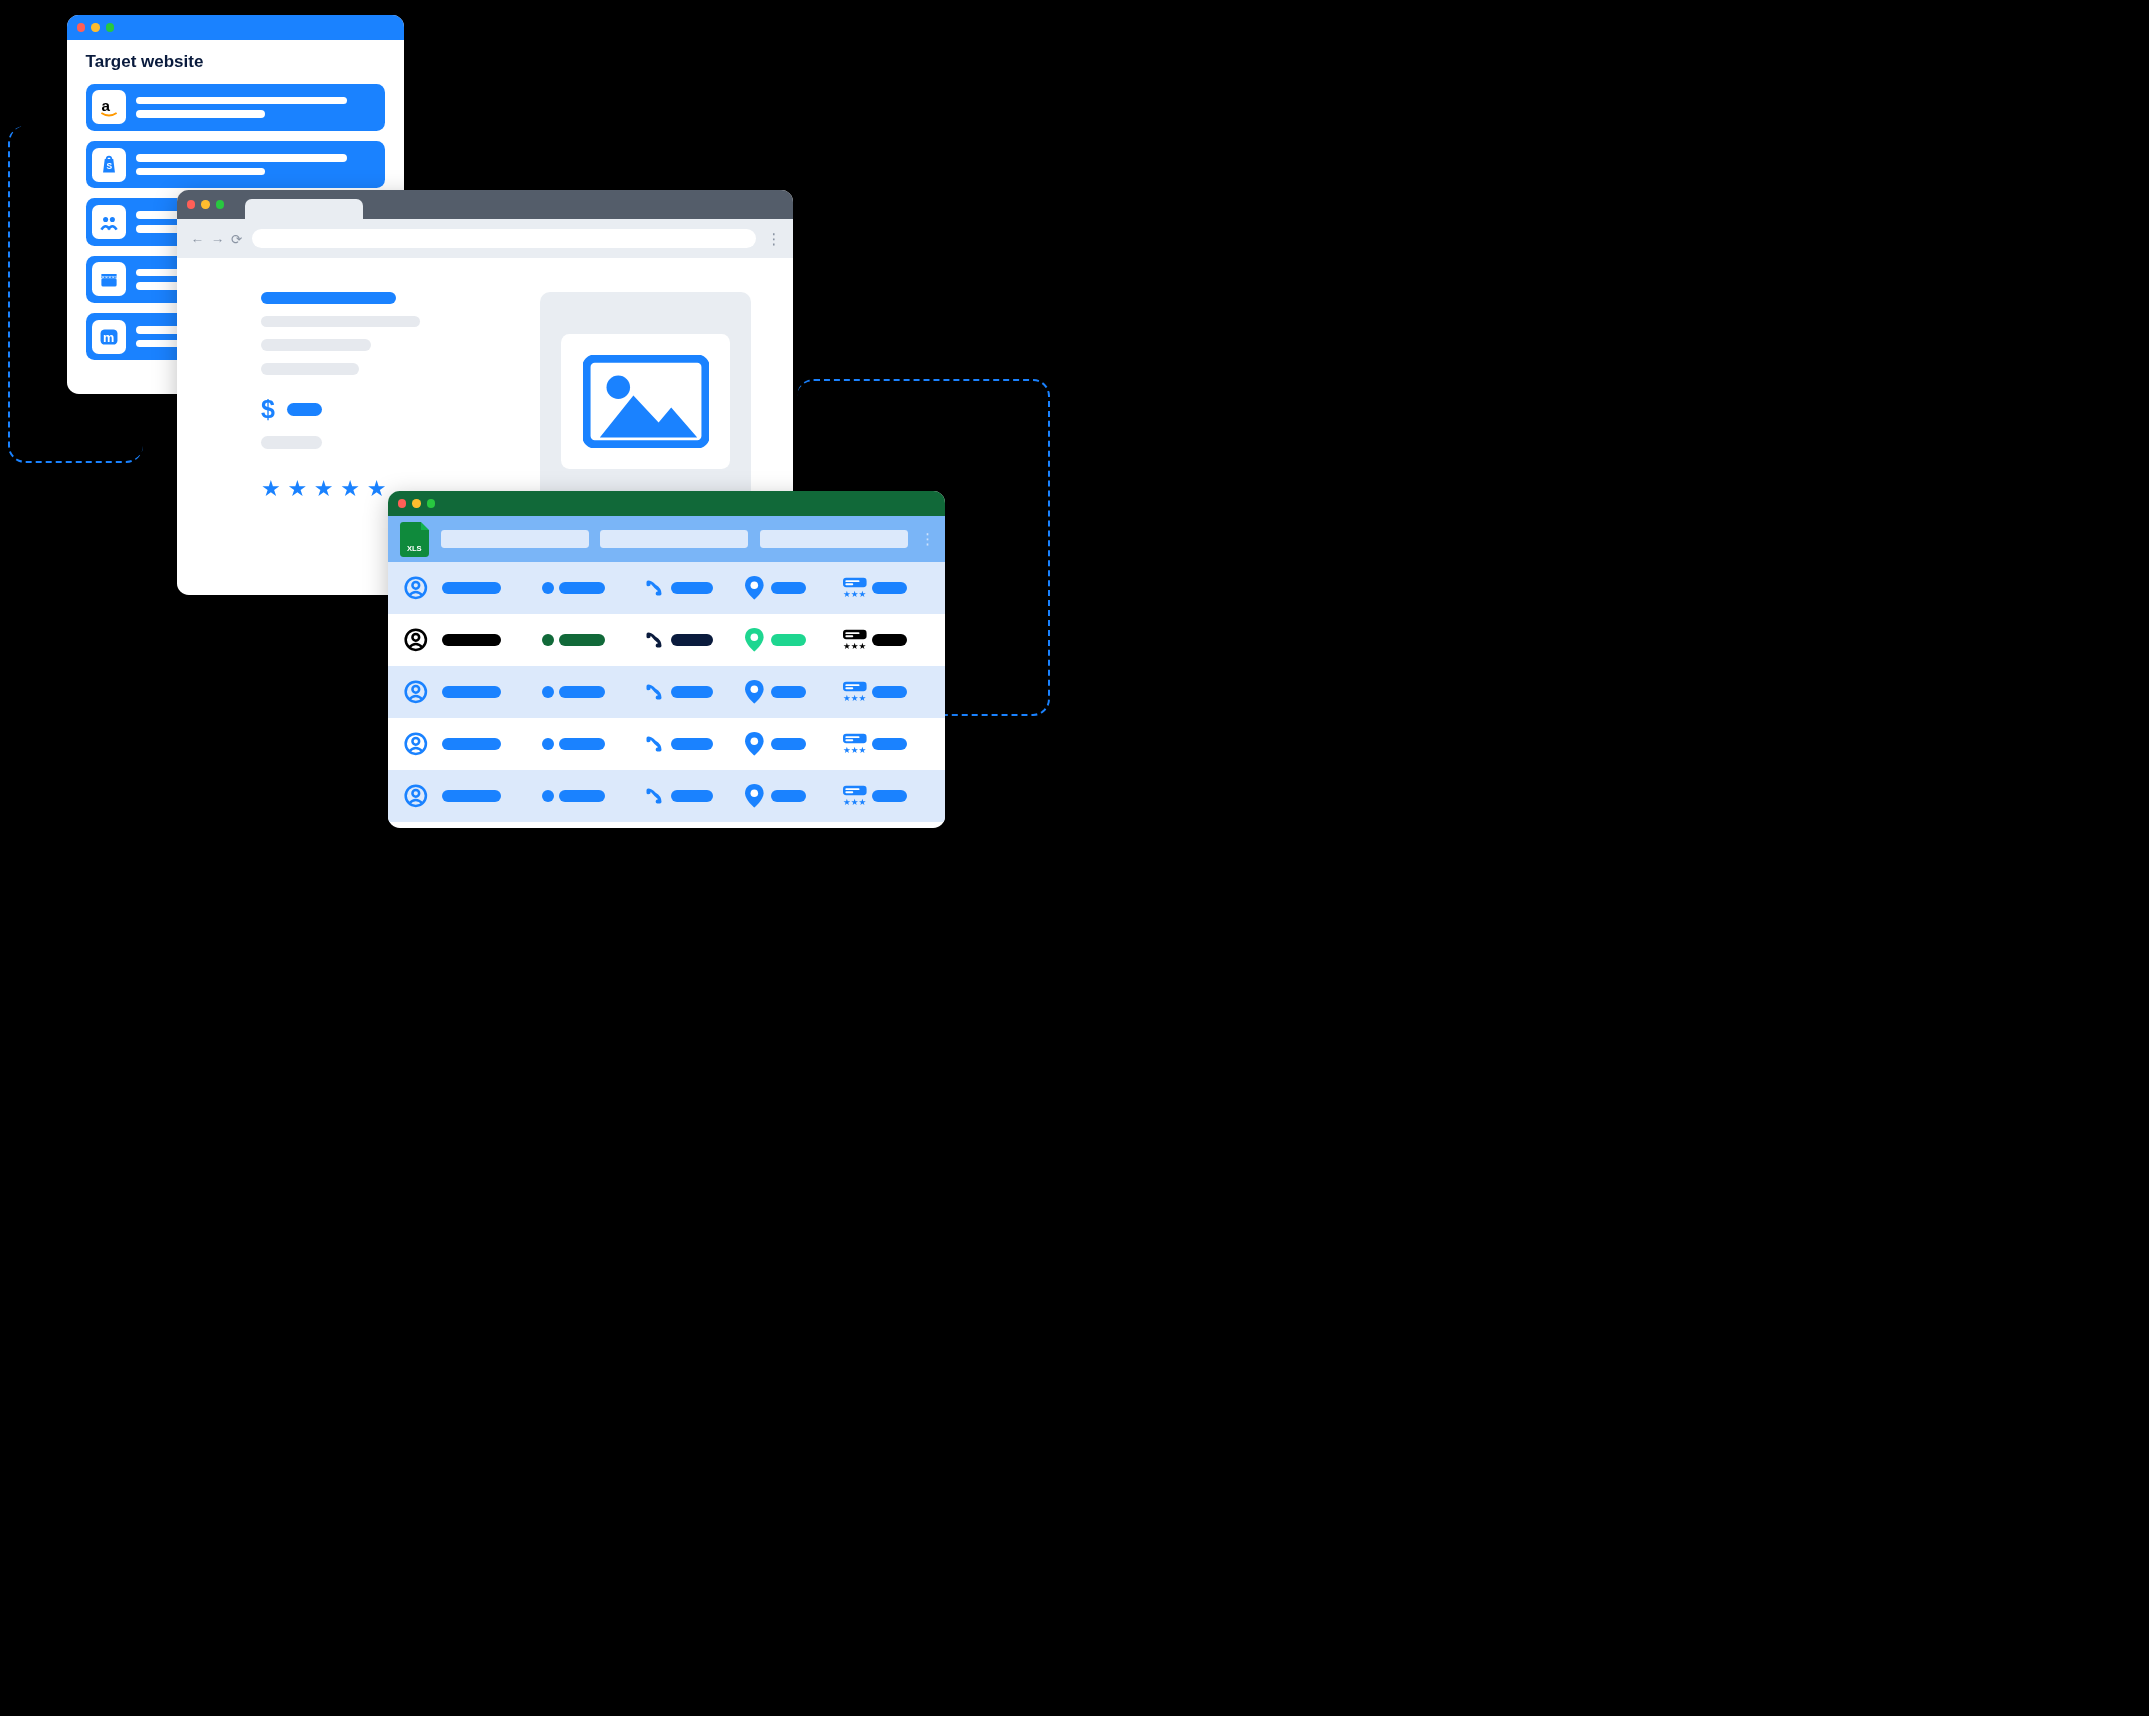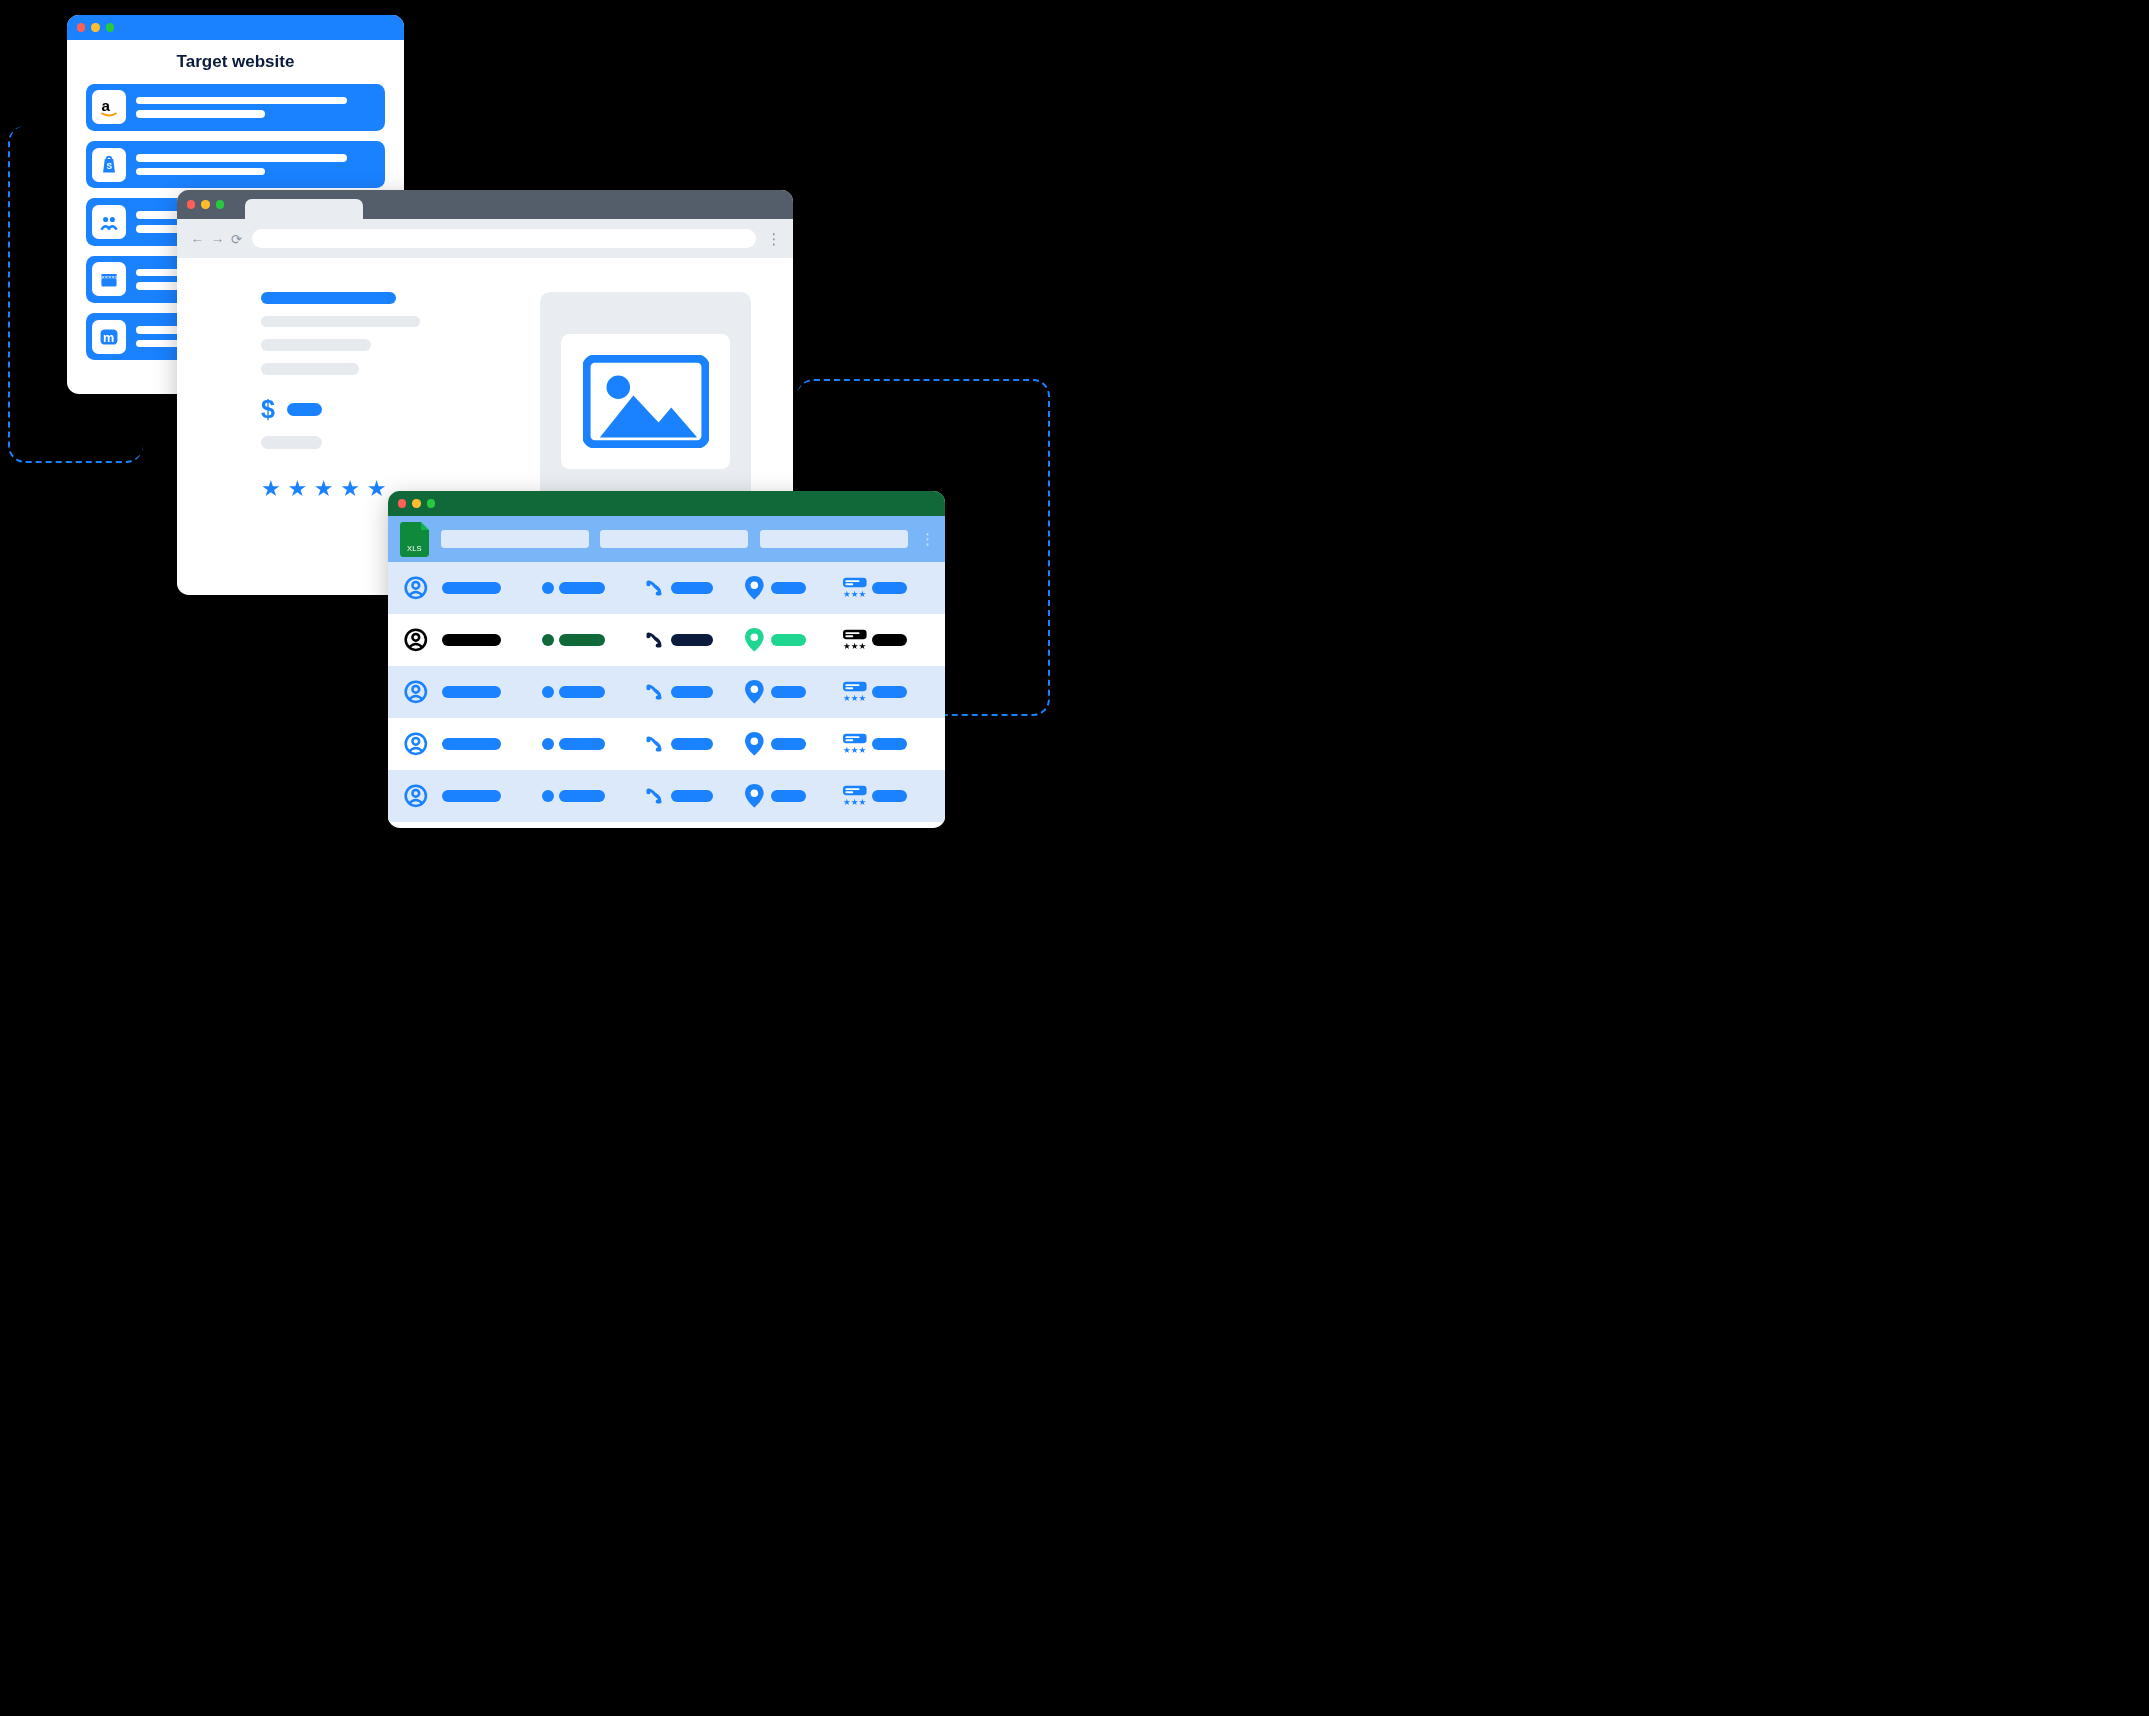--- a/index.html
+++ b/index.html
@@ -43,21 +43,21 @@
     gap: 5.9px;
   }
   .dot { width: 8.4px; height: 8.4px; border-radius: 50%; }
   .dot.red { background:#ff5f57; }
   .dot.yel { background:#febc2e; }
   .dot.grn { background:#28c840; }
 
   
   .win1 { top: 15px; left: 67px; width: 337px; height: 379px; }
   .win1 .titlebar { background:#1a82ff; }
-  .win1 .content { padding: 11.8px 18.6px; text-align: center; }
+  .win1 .content { padding: 11.8px 18.6px; }
   .win1 h2 { font-size: 17px; font-weight:700; color:#0a1b3d; margin-bottom:11.8px; }
   .site-row {
     display:flex; align-items:center; gap:10px;
     background:#1a82ff; border-radius:8.4px; padding:6.7px; margin-bottom:10px;
   }
   .site-icon {
     width:34px; height:34px; background:#fff; border-radius:6.7px;
     display:flex; align-items:center; justify-content:center;
     flex-shrink:0;
   }
@@ -82,21 +82,21 @@
   .pill{height:13.5px;width:35px;border-radius:6.7px;background:#1a82ff;}
   .stars{display:flex;gap:6.7px;margin-top:15px;}
   .star{color:#1a82ff;font-size:22px;}
   .img-frame{flex:1;background:#e9edf2;border-radius:10px;height:219px;display:flex;align-items:center;justify-content:center;}
   .img-box{width:169px;height:135px;background:#fff;border-radius:8.4px;display:flex;align-items:center;justify-content:center;}
 
   
   .win3 { top: 491px; left: 388px; width: 557px; height: 337px; }
   .win3 .titlebar { background:#116939; }
   .sheet-toolbar { background:#7ab5f7; height:46px; display:flex; align-items:center; gap:11.8px; padding:0 11.8px; }
-  .xls-badge{width:29px;height:35px;background:#0f8a3c;border-radius:3.4px;display:flex;align-items:flex-end;justify-content:center;color:#fff;font-size:7.6px;font-weight:400;padding-bottom:3.4px;position:relative;}
+  .xls-badge{width:29px;height:35px;background:#0f8a3c;border-radius:3.4px;display:flex;align-items:flex-end;justify-content:center;color:#fff;font-size:7.6px;font-weight:700;padding-bottom:3.4px;position:relative;}
   .xls-badge::before{content:'';position:absolute;top:0;right:0;width:0;height:0;border-left:8.4px solid #13b24e;border-top:8.4px solid #7ab5f7;}
   .hdr-cell{flex:1;height:18.6px;background:#dce9fb;border-radius:3.4px;}
   .sheet-body{}
   .sheet-row{display:flex;align-items:center;gap:10px;padding:8.4px 11.8px;height:52px;}
   .sheet-row.odd{background:#dce9fb;}
   .sheet-row.even{background:#fff;}
   .cell{display:flex;align-items:center;gap:5px;flex:1;}
   .cell.c0{flex:0 0 32px;}
   .icon-cell{width:23.6px;display:flex;align-items:center;justify-content:center;}
   .sheet-pill{height:11.8px;border-radius:6.7px;}

